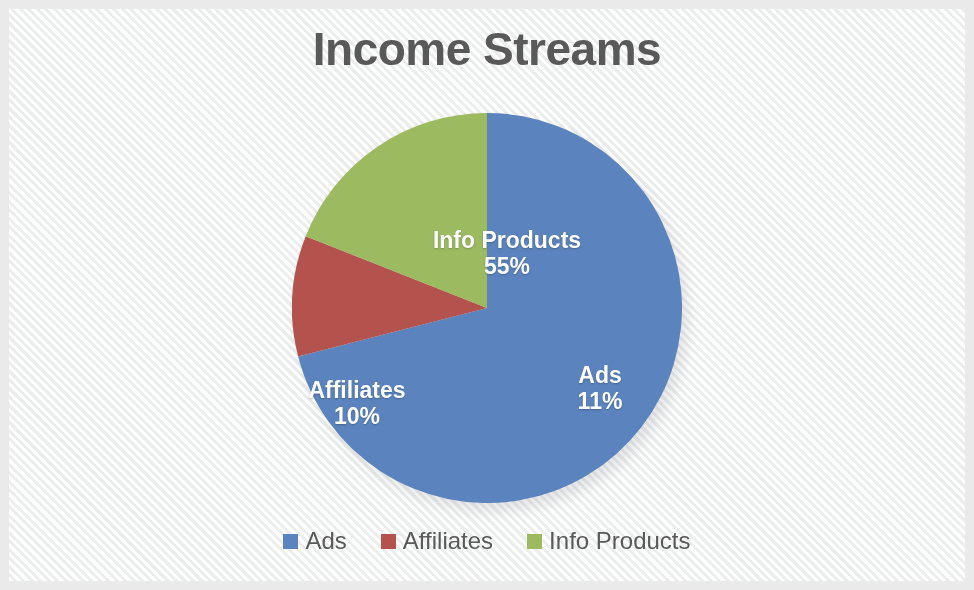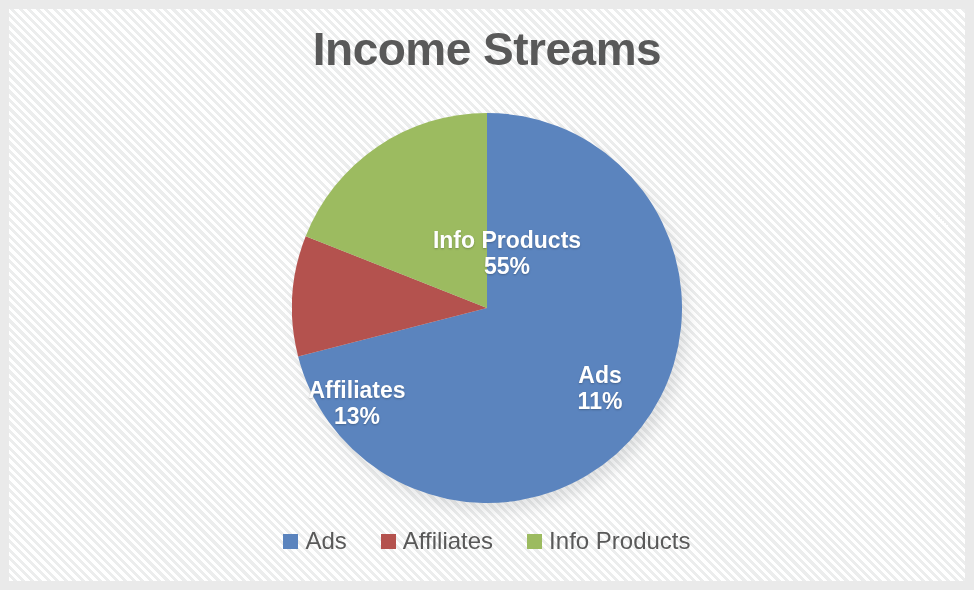--- a/index.html
+++ b/index.html
@@ -151,21 +151,21 @@
       <path id="slice-info" d="M 195 195 L 13.69 123.22 A 195 195 0 0 1 195.00 0.00 Z" fill="#9CBB60"></path>
     </svg>
 
     <div class="slice-label" id="label-info">
       <div>Info Products</div>
       <div>55%</div>
     </div>
 
     <div class="slice-label" id="label-affil">
       <div>Affiliates</div>
-      <div>13%</div>
+      <div>10%</div>
     </div>
 
     <div class="slice-label" id="label-ads">
       <div>Ads</div>
       <div>11%</div>
     </div>
   </div>
 
   <div id="legend">
     <div class="legend-item">

